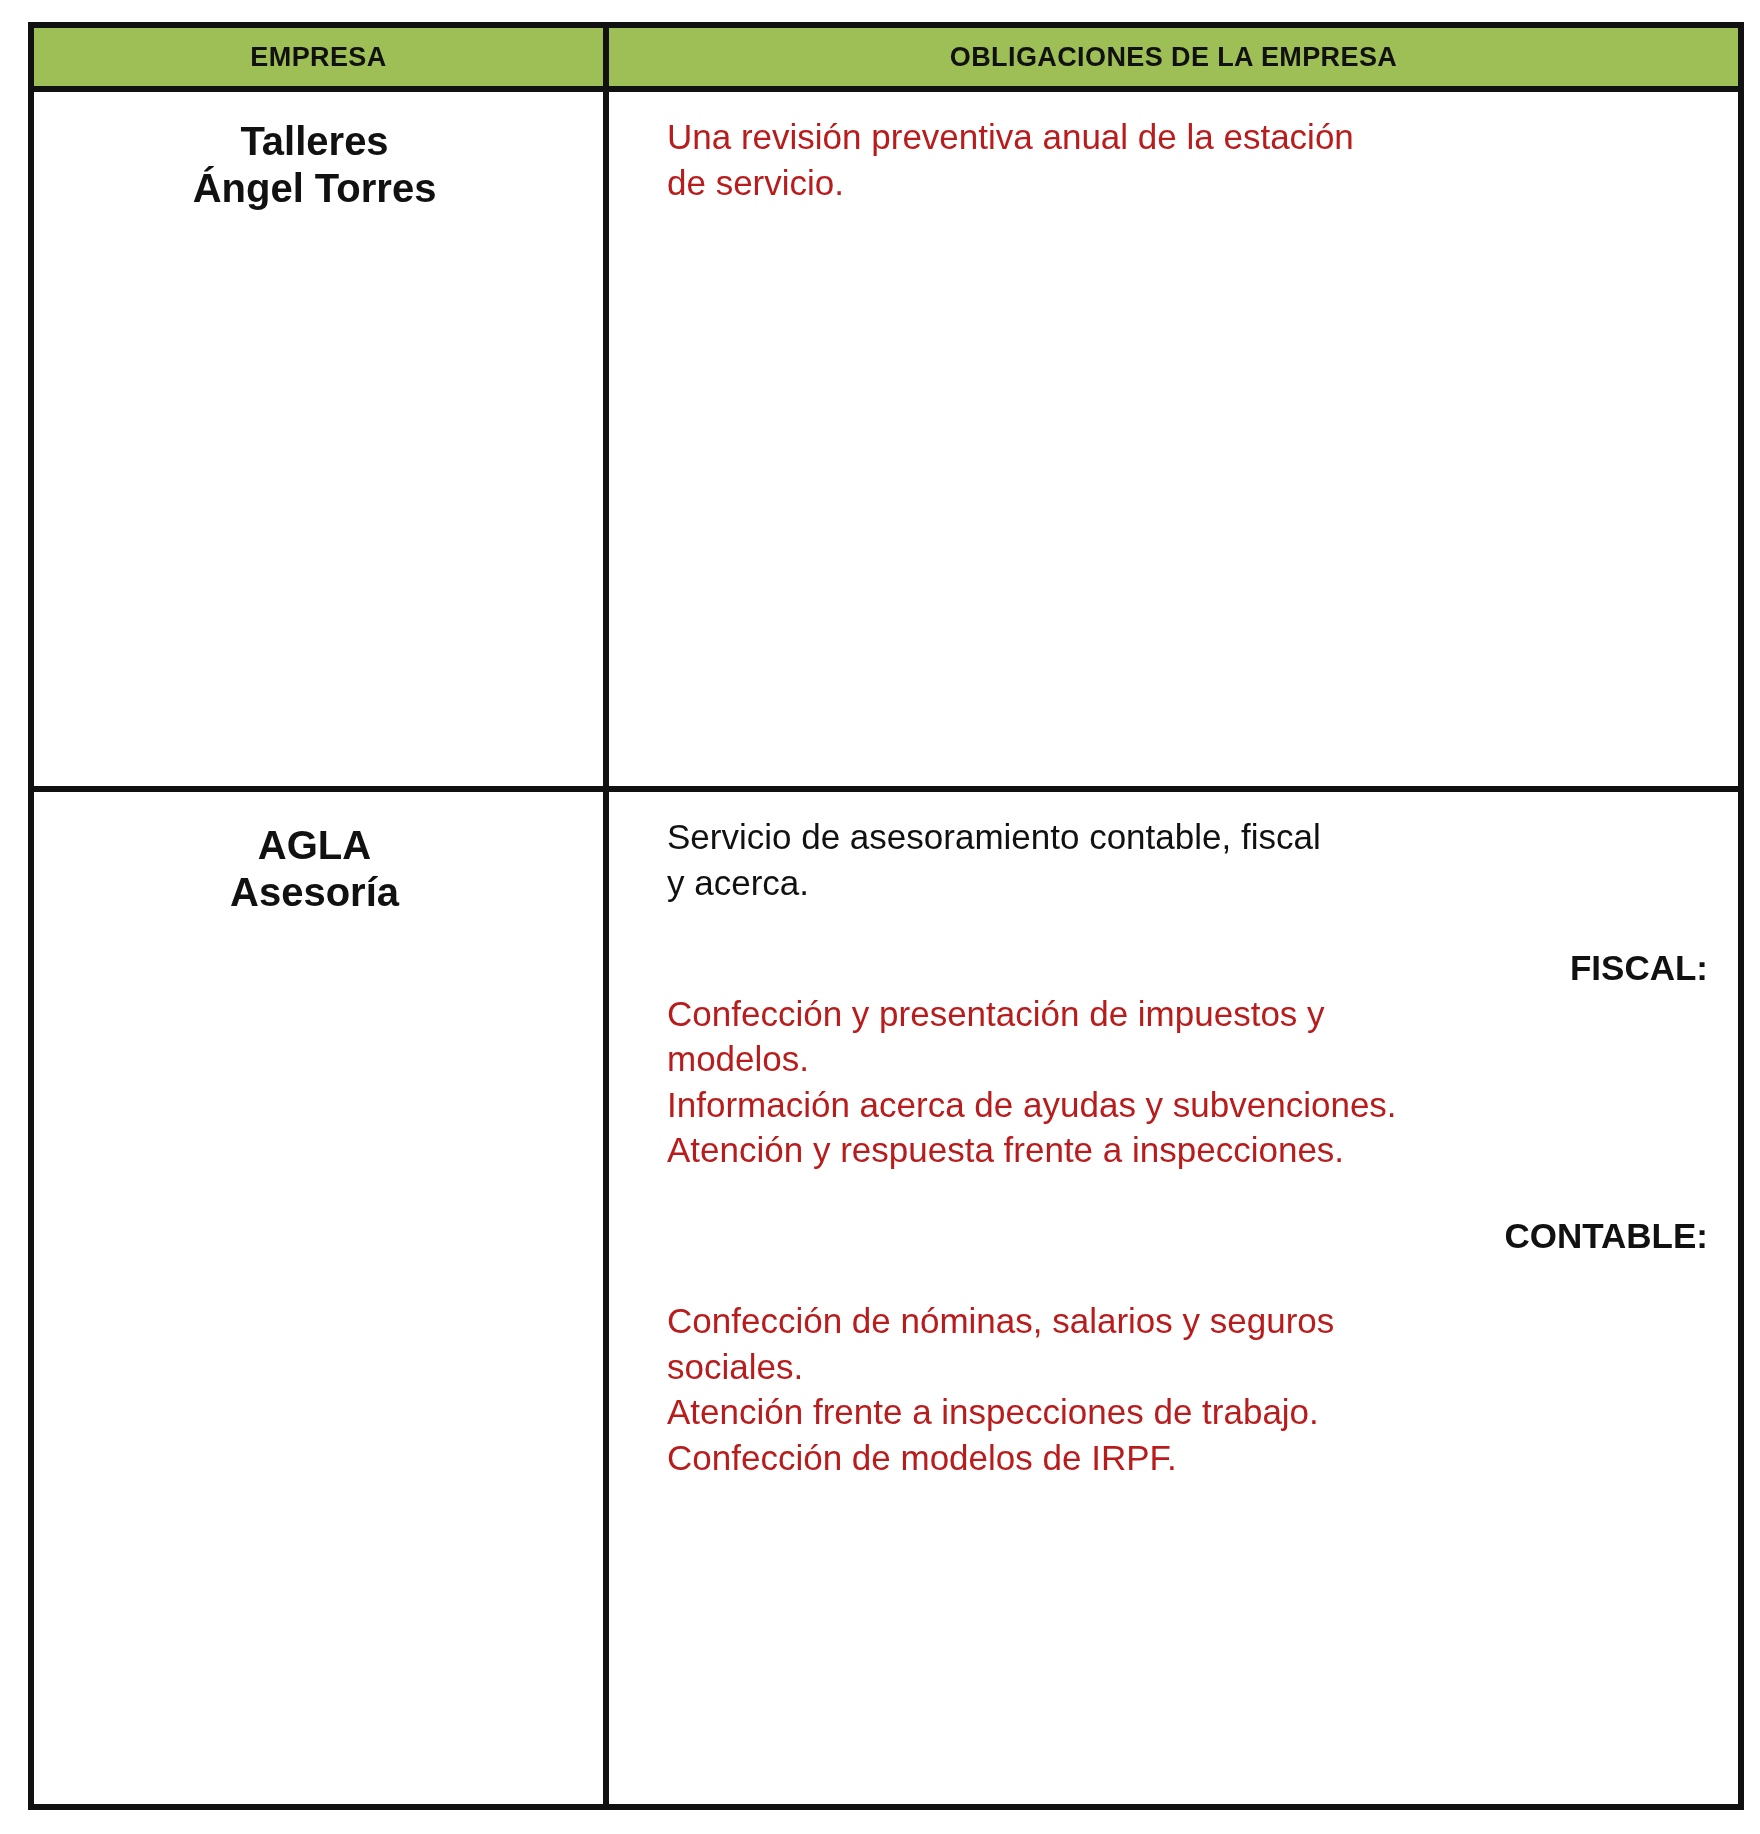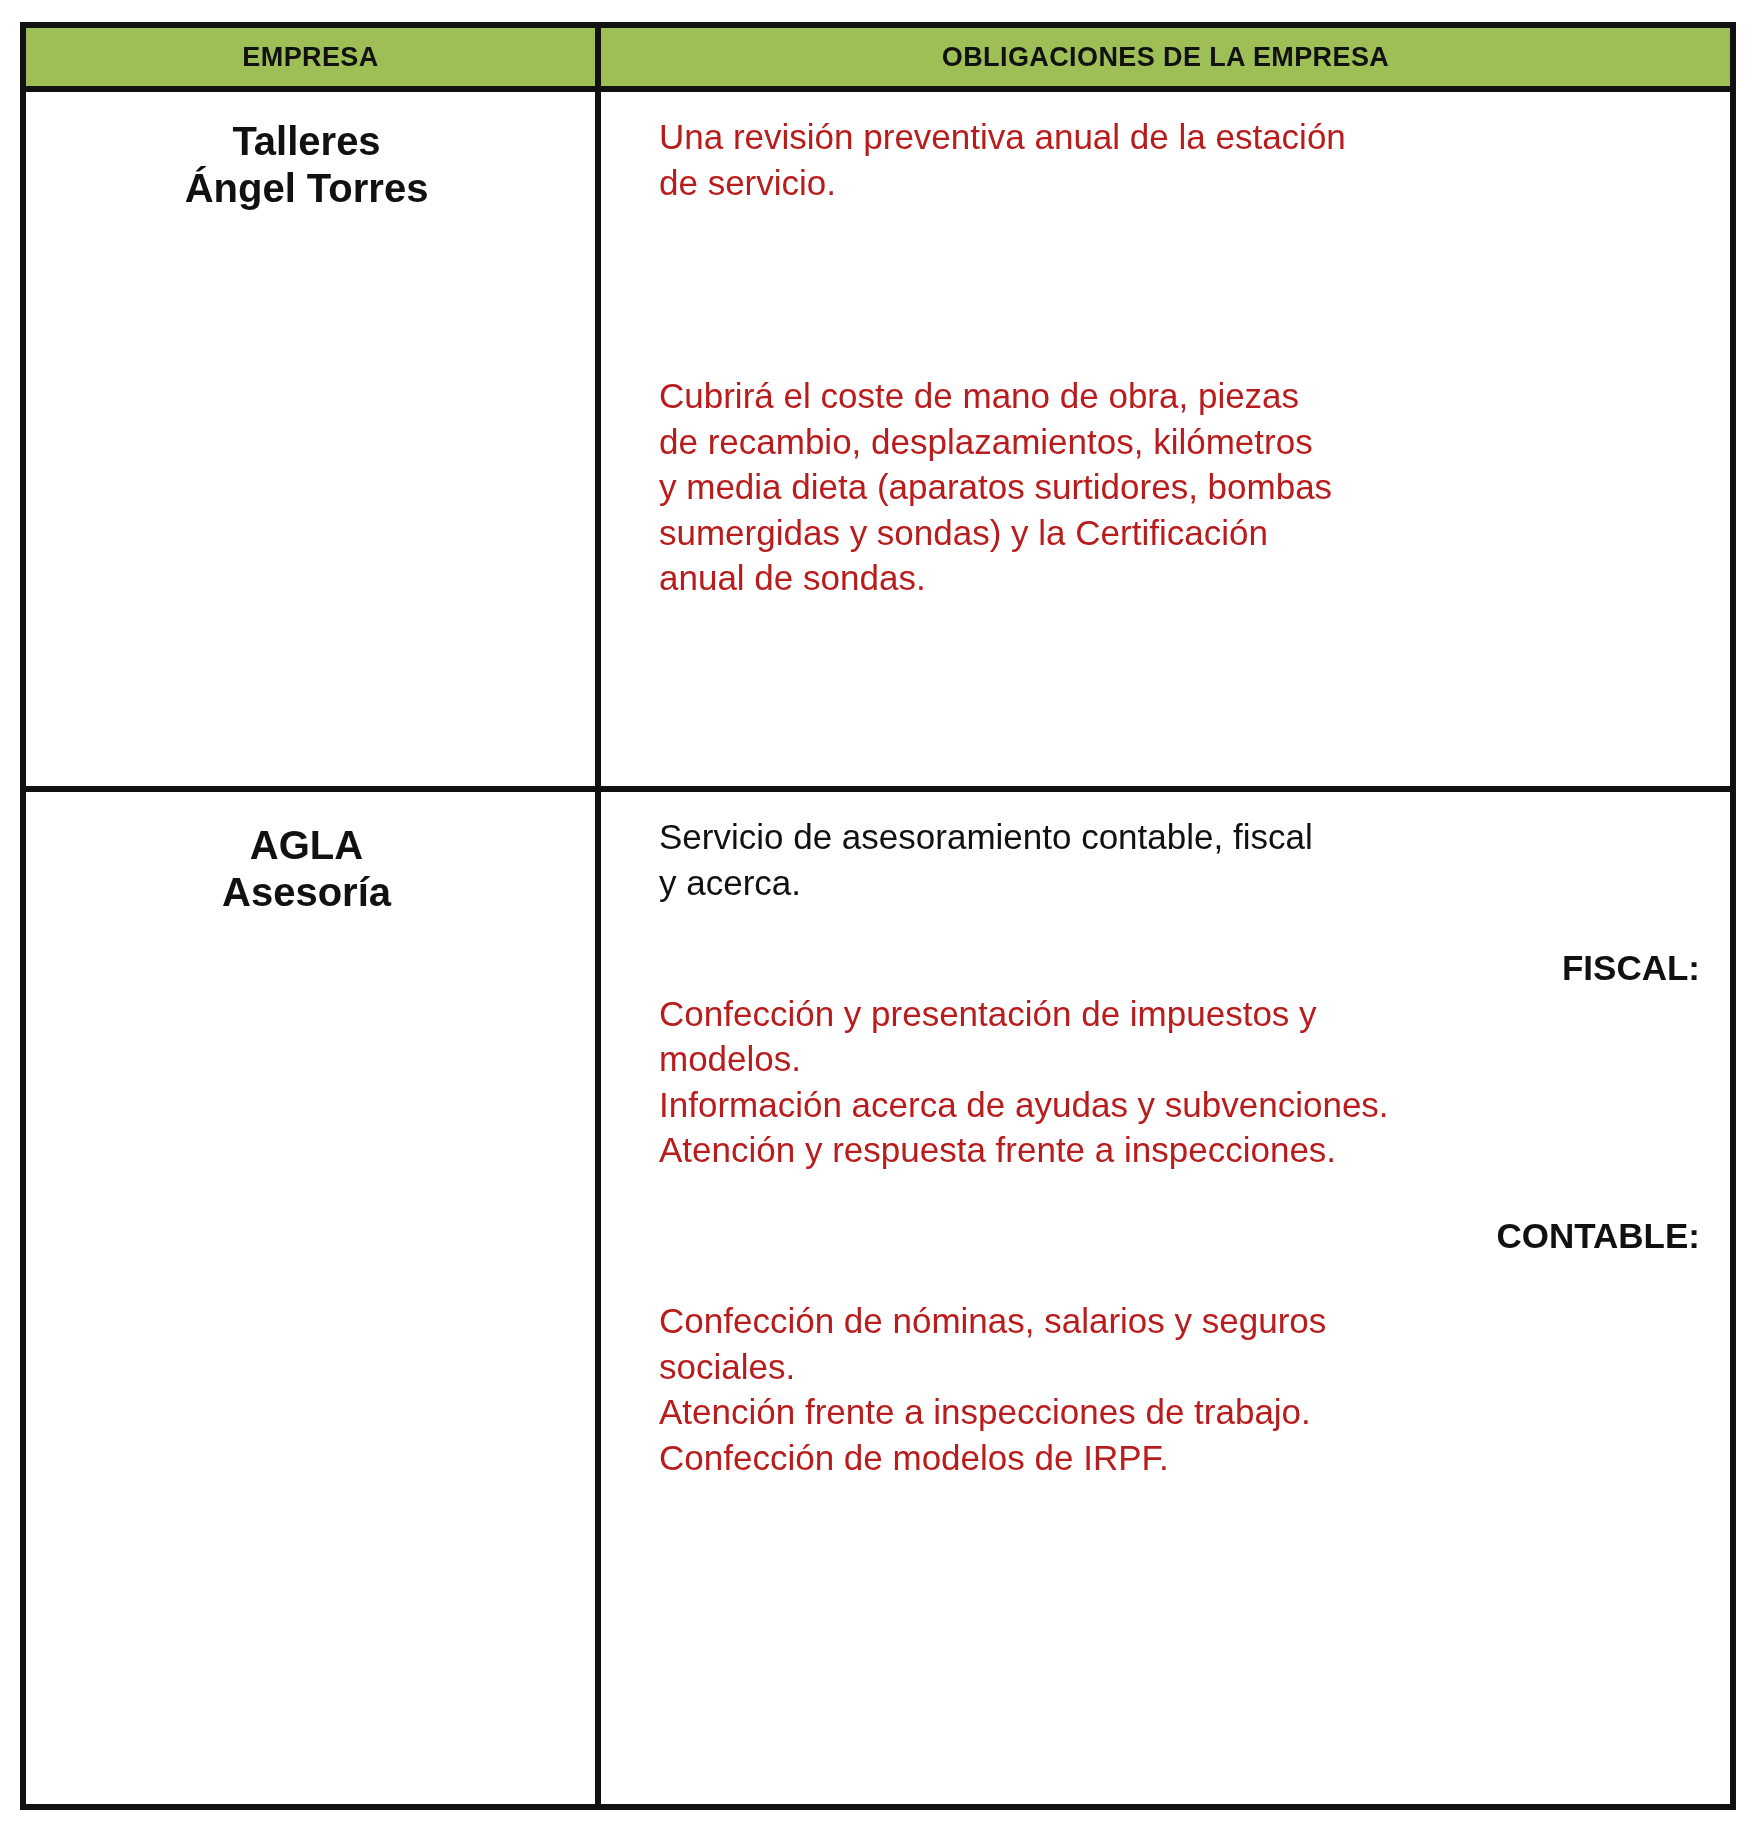--- a/index.html
+++ b/index.html
@@ -19,21 +19,21 @@
   .page {
     position: relative;
     width: 1760px;
     height: 1834px;
     box-sizing: border-box;
   }
 
   
   .tbl {
     position: absolute;
-    left: 20px;
+    left: 28px;
     top: 22px;
     width: 1716px;          
     height: 1788px;         
     box-sizing: border-box;
     border: 6px solid #111111;
     border-collapse: collapse;
     background: #ffffff;
     display: flex;
     flex-direction: column;
   }
@@ -142,25 +142,20 @@
 
     <div class="trow trow-1">
       <div class="td-empresa">
         <div class="company-name">Talleres
 Ángel Torres</div>
       </div>
       <div class="td-oblig">
         <p class="ob-para ob-block">Una revisión preventiva anual de la estación
 de servicio.</p>
         <div class="ob-gap-lg"></div>
-        <p class="ob-para ob-block">Cubrirá el coste de mano de obra, piezas
-de recambio, desplazamientos, kilómetros
-y media dieta (aparatos surtidores, bombas
-sumergidas y sondas) y la Certificación
-anual de sondas.</p>
       </div>
     </div>
 
     <div class="trow trow-2">
       <div class="td-empresa">
         <div class="company-name">AGLA
 Asesoría</div>
       </div>
       <div class="td-oblig">
 

